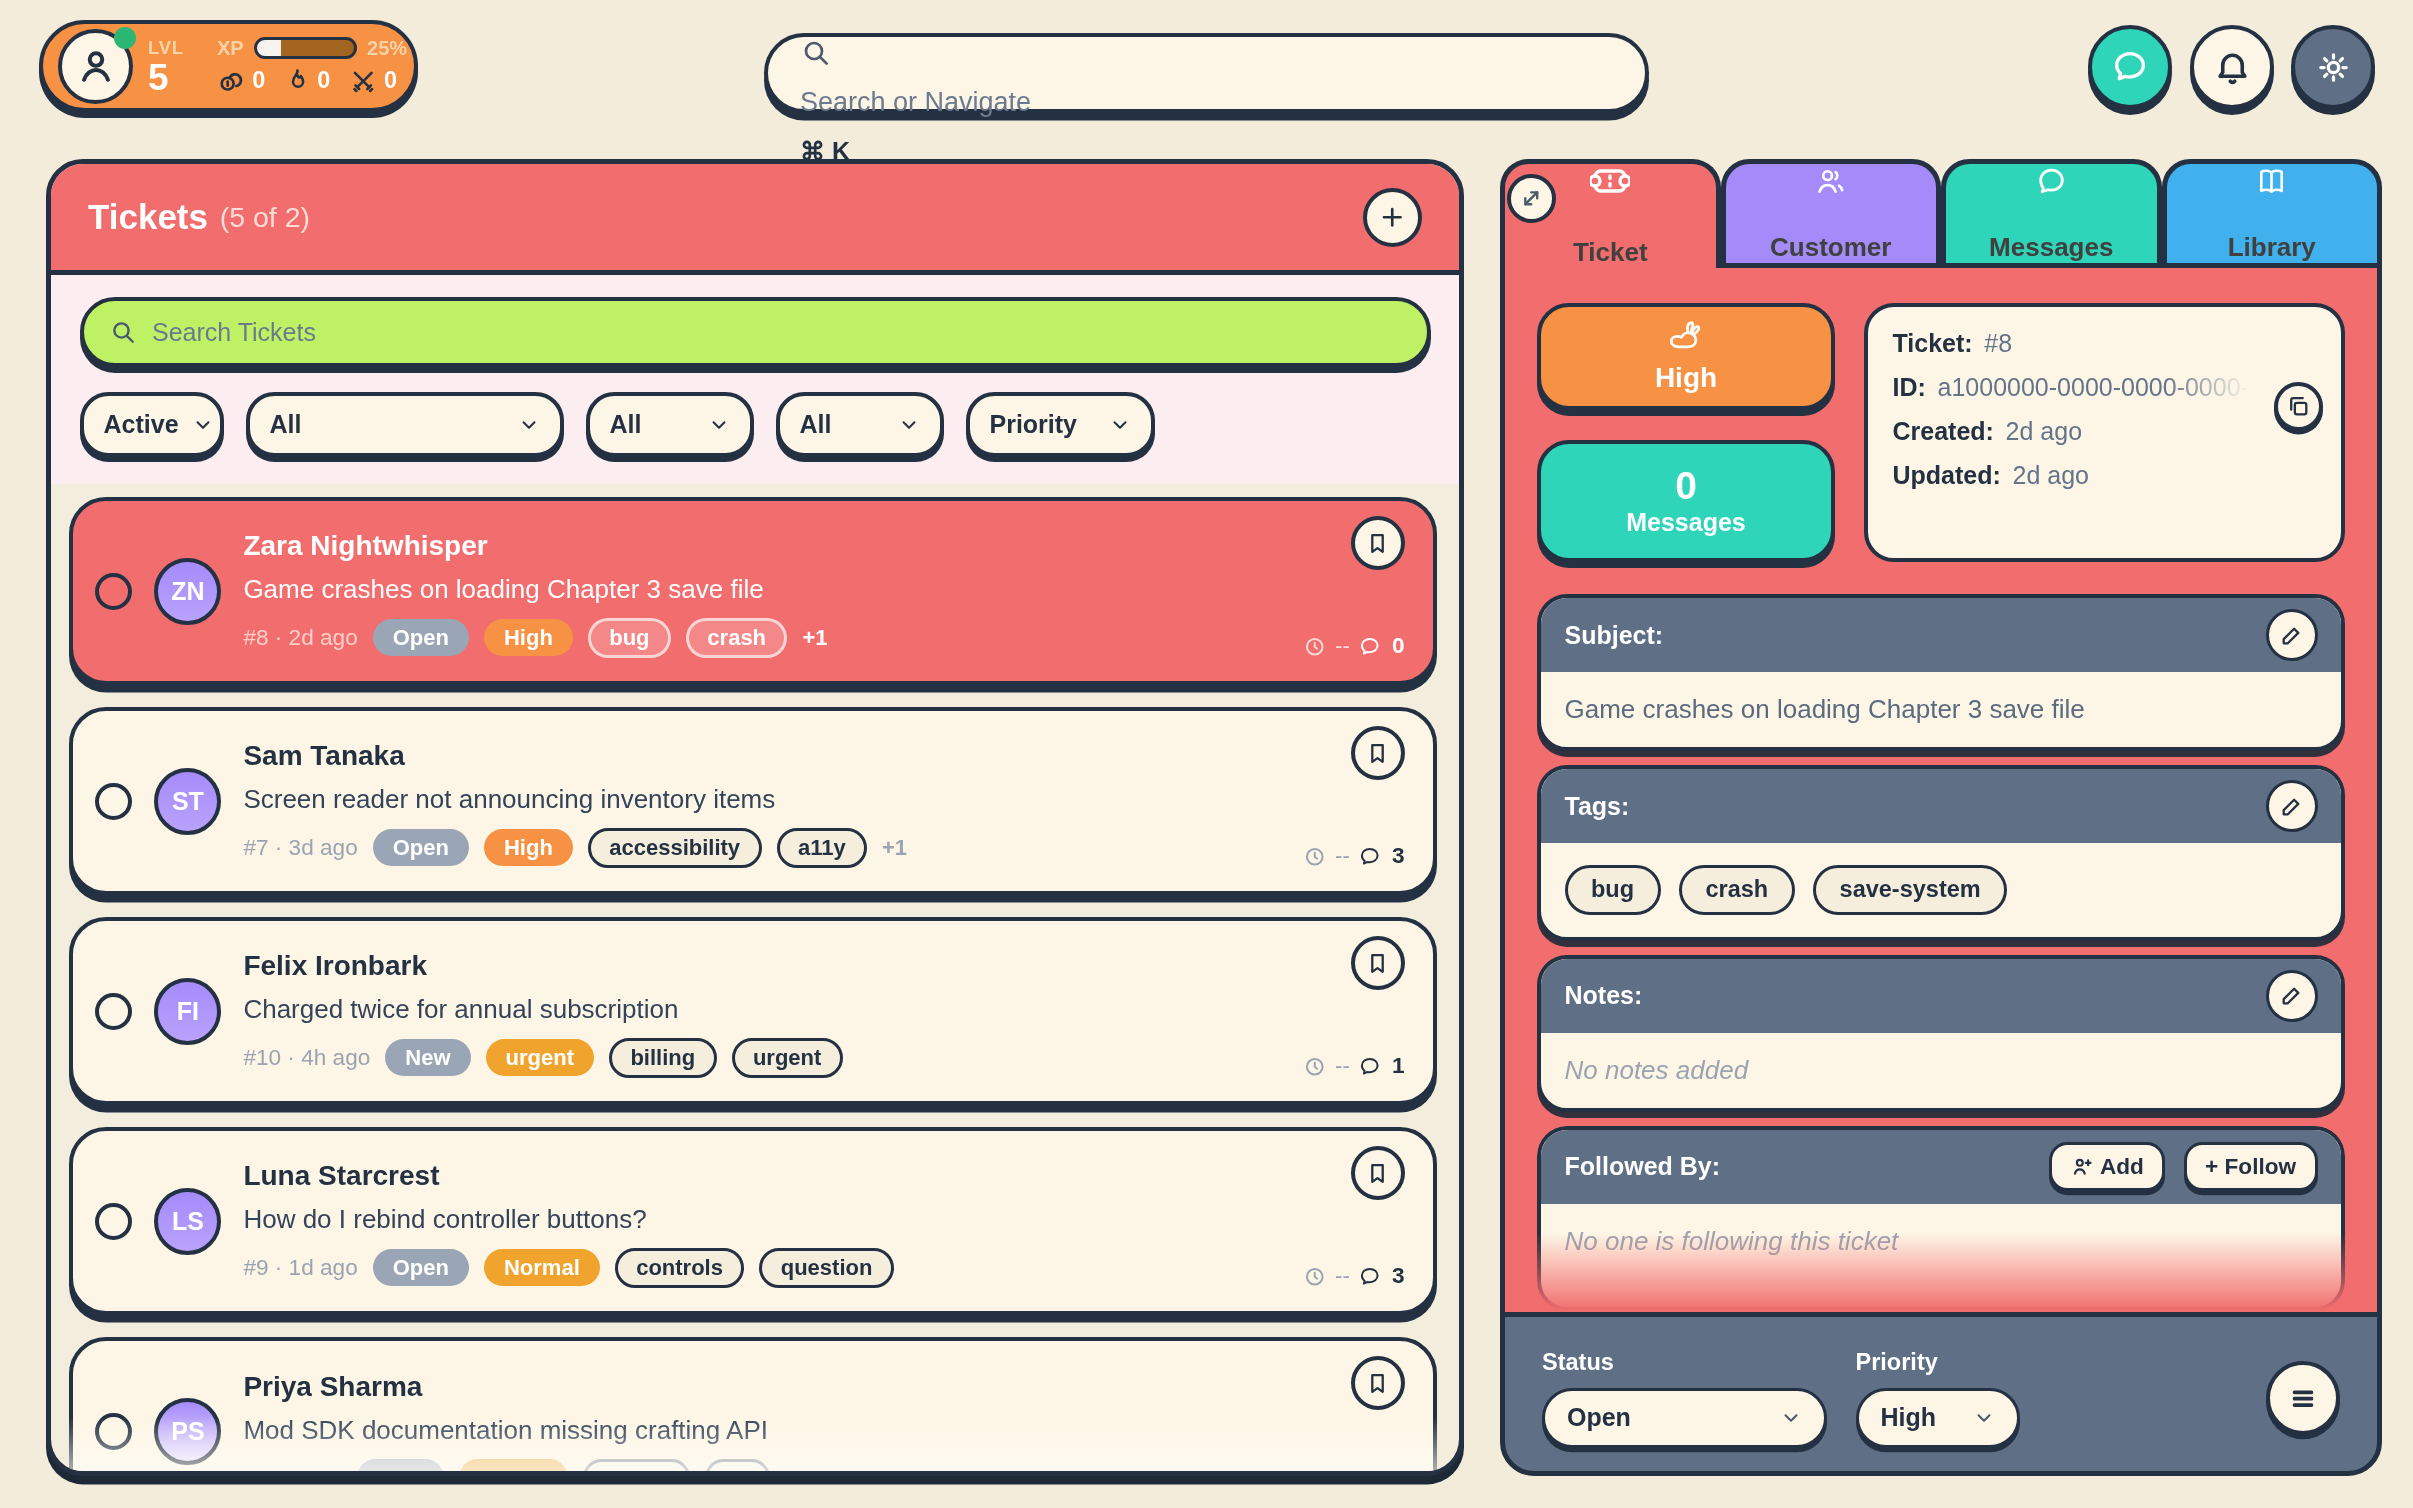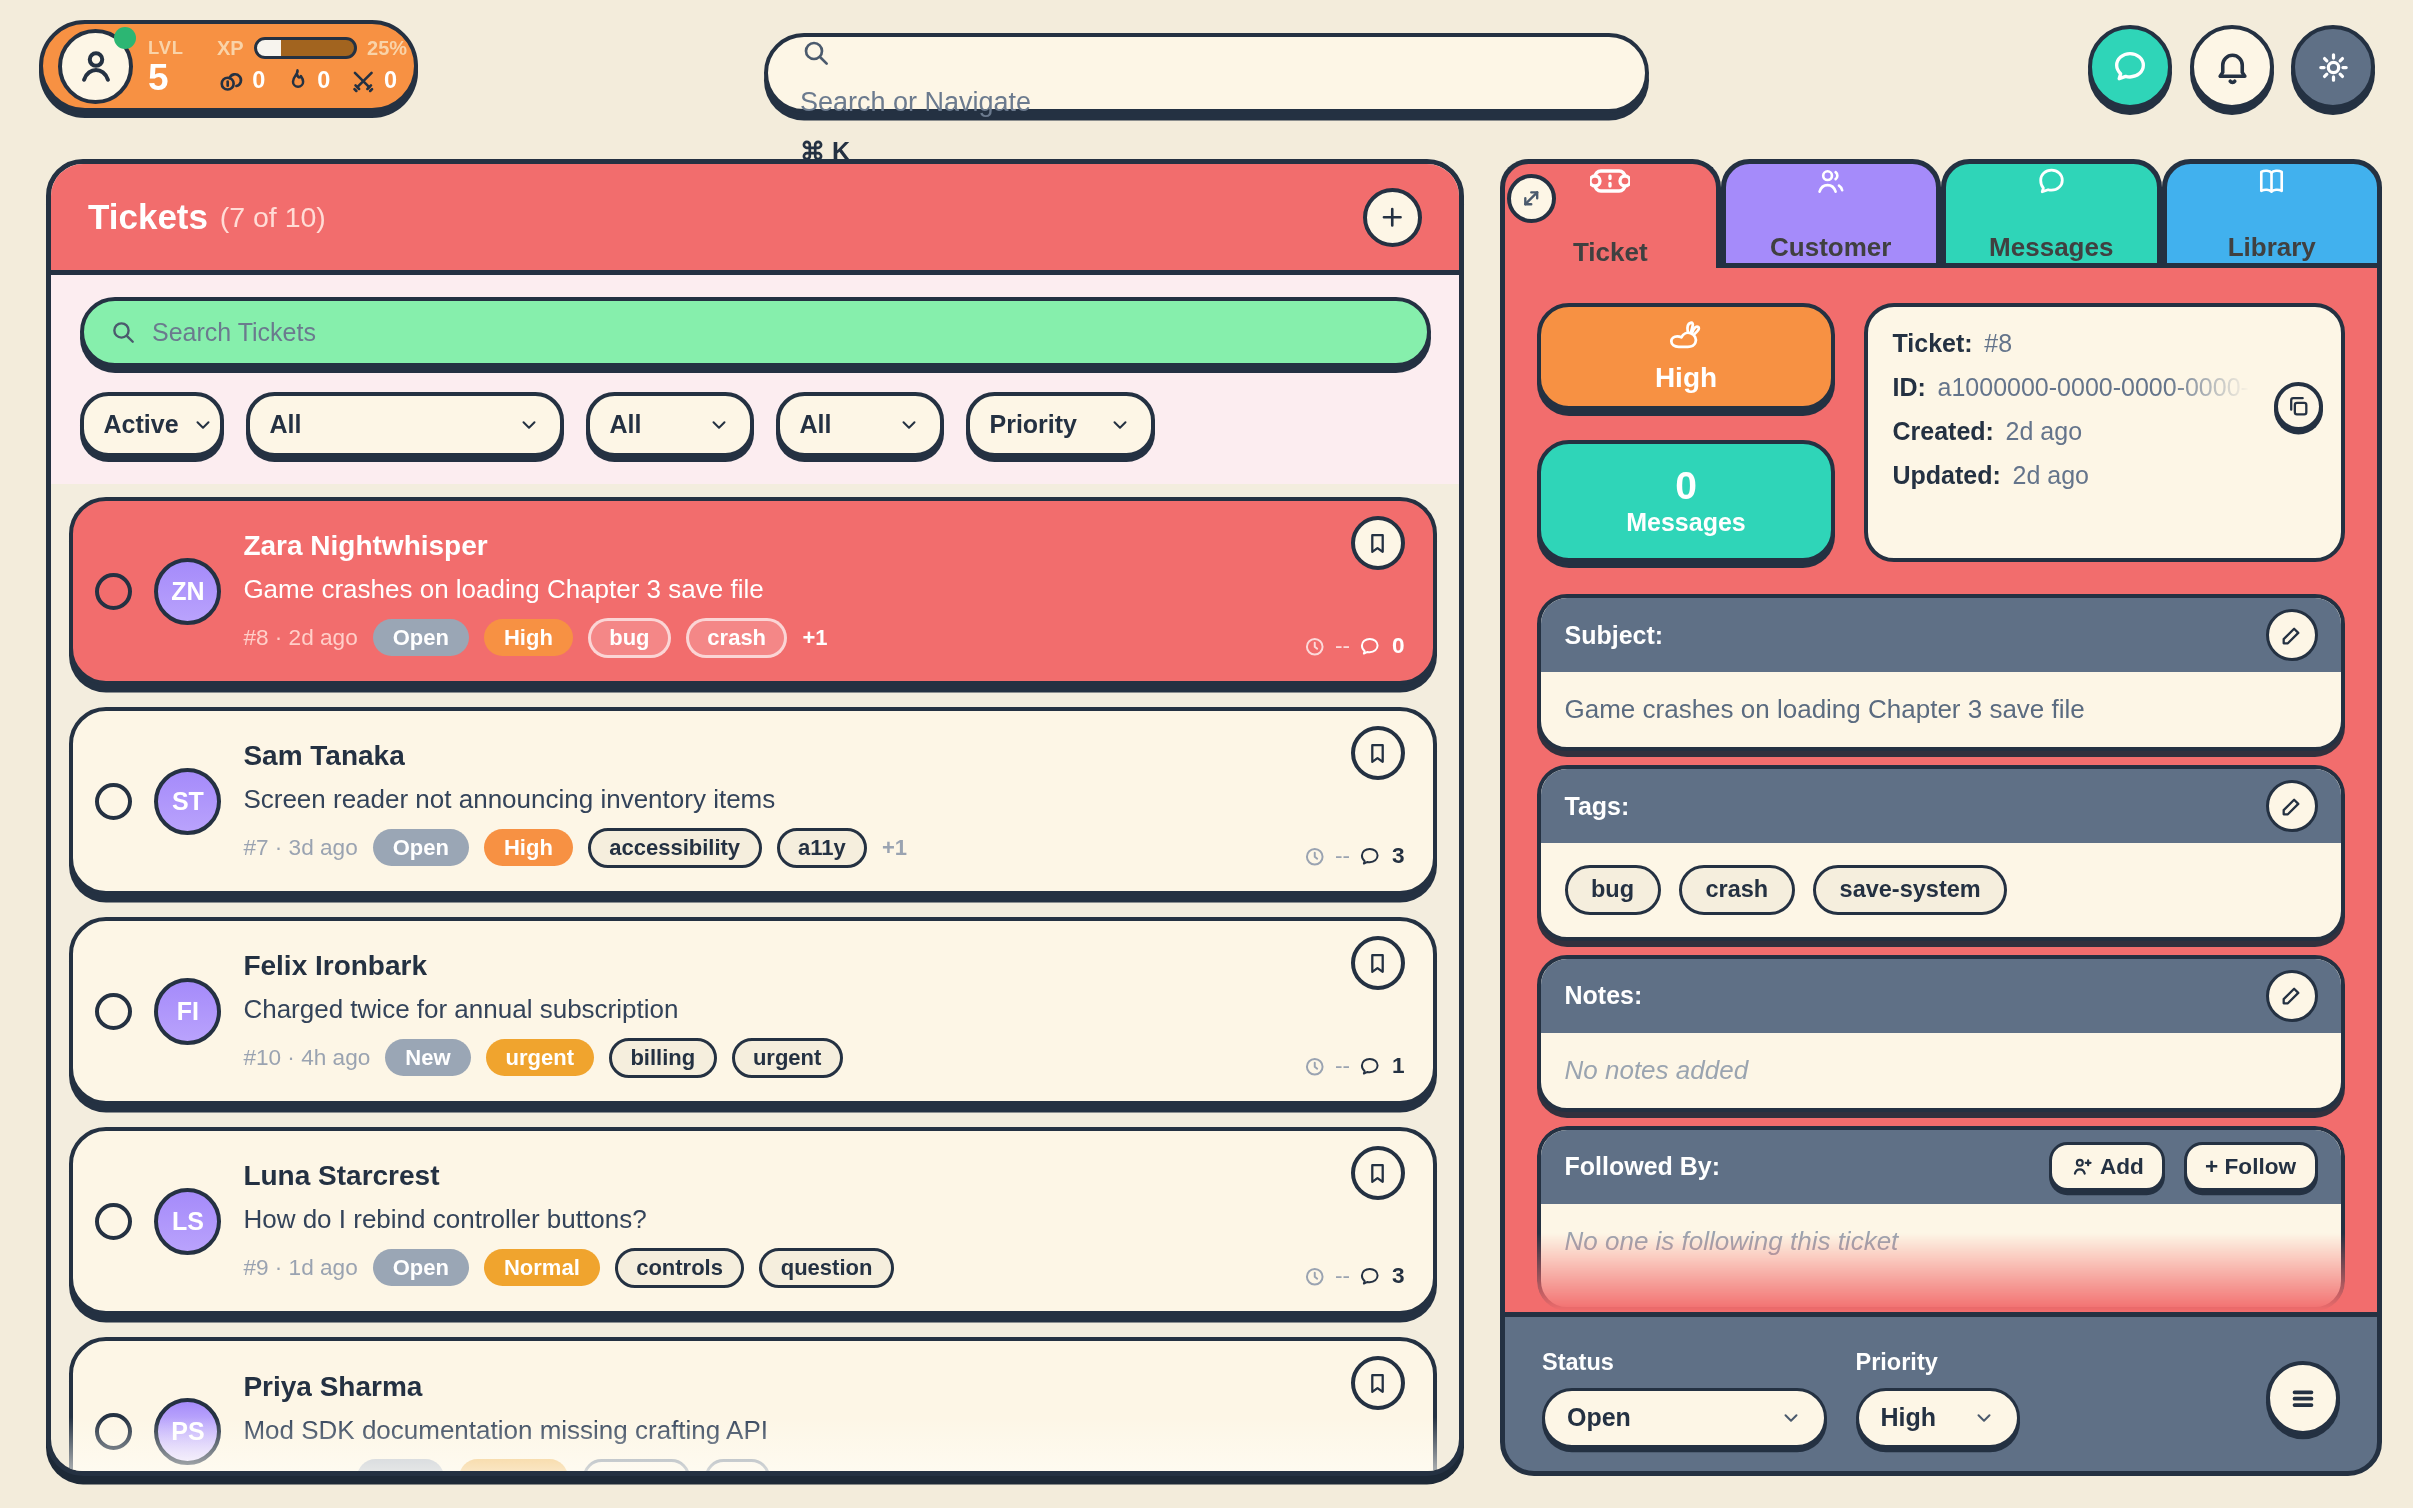--- a/index.html
+++ b/index.html
@@ -72,21 +72,21 @@
     display:flex; align-items:center; padding:0 37px;
   }
   .lp-title { font-size:35px; font-weight:bold; color:#fff; }
   .lp-count { font-size:28.5px; color:#ffdcd6; margin-left:11.7px; font-weight:normal; }
   .add-btn {
     margin-left:auto; width:59px; height:59px; border-radius:50%;
     background:#fdf6e6; border:4.2px solid #243142; display:flex; align-items:center; justify-content:center; cursor:pointer;
   }
   .lp-filters { flex:none; background:#fcedf0; padding:22px 28.5px 27px; }
   .ticket-search {
-    height:70px; background:#86efac; border:4.2px solid #243142; border-radius:35px;
+    height:70px; background:#bef264; border:4.2px solid #243142; border-radius:35px;
     box-shadow:0 5.9px 0 #243142; display:flex; align-items:center; padding:0 25px; gap:15px;
   }
   .ticket-search .ph { font-size:25px; color:#6b7a8e; }
   .filter-row { display:flex; gap:22px; margin-top:25px; }
   .dd {
     height:65px; background:#fdf6e6; border:4.2px solid #243142; border-radius:28.5px;
     box-shadow:0 5px 0 #243142; display:flex; align-items:center; justify-content:space-between;
     padding:0 20px; font-size:25px; font-weight:bold; color:#243142; cursor:pointer; gap:13.4px;
   }
   .dd-1{width:144px;} .dd-2{width:318px;} .dd-3{width:168px;} .dd-4{width:168px;} .dd-5{width:189px;}
@@ -349,21 +349,21 @@
           <circle cx="12" cy="12" r="3.2"></circle>
           <path d="M12 4.2v2M12 17.8v2M4.2 12h2M17.8 12h2M6.5 6.5l1.4 1.4M16.1 16.1l1.4 1.4M17.5 6.5l-1.4 1.4M7.9 16.1l-1.4 1.4"></path>
         </g>
       </svg>
   </span>
 </div>
 
 <section class="tickets-panel">
   <div class="lp-header">
     <span class="lp-title">Tickets</span>
-    <span class="lp-count">(7 of 10)</span>
+    <span class="lp-count">(5 of 2)</span>
     <button class="add-btn">
       <span>
           <svg width="28.5" height="28.5" viewBox="0 0 24 24">
             <path class="hardline" d="M12 5v14M5 12h14"></path>
           </svg>
         </span>
     </button>
   </div>
 
   <div class="lp-filters">

